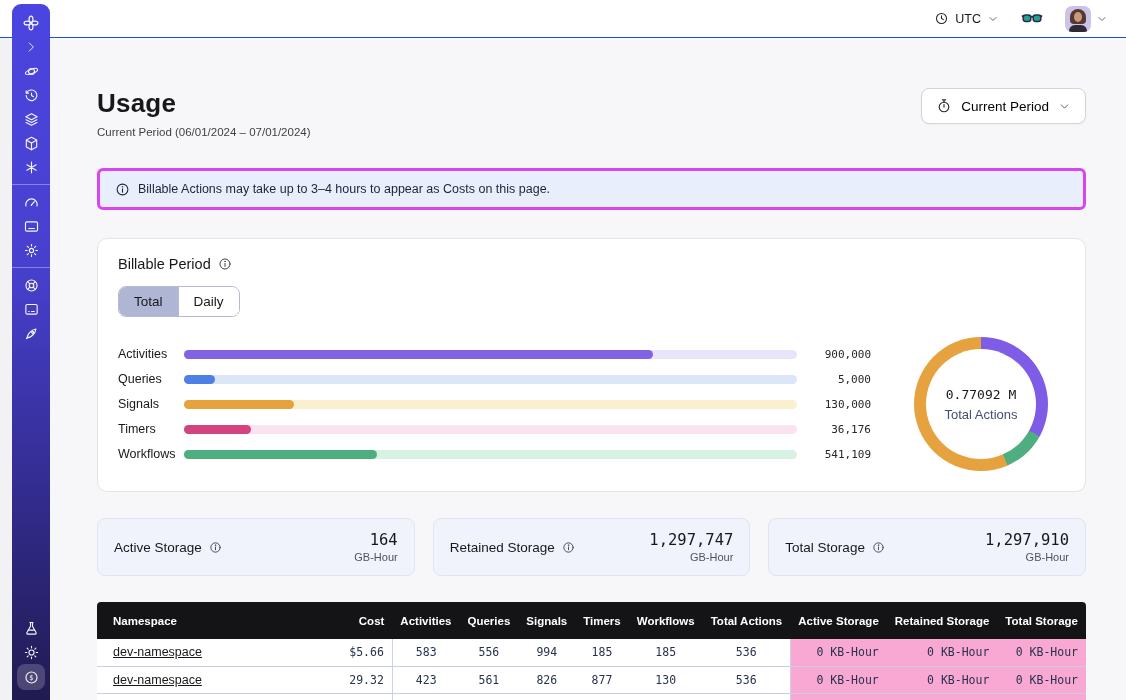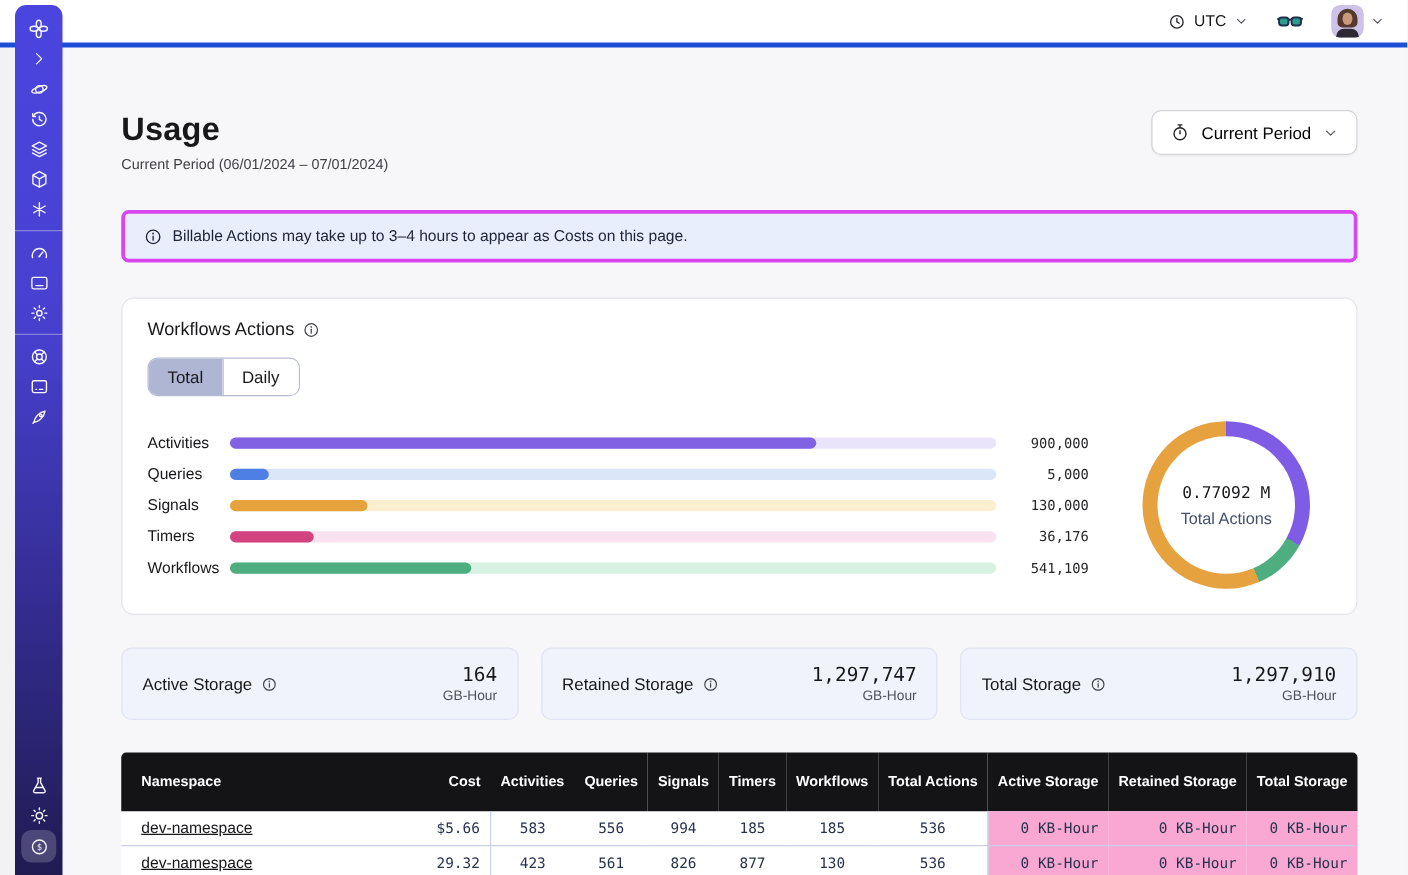--- a/index.html
+++ b/index.html
@@ -2,21 +2,21 @@
 <html><head>
 <meta charset="utf-8">
 <style>
   * { margin:0; padding:0; box-sizing:border-box; }
   html,body { width:1126px; height:700px; overflow:hidden; }
   body { font-family:"Liberation Sans", sans-serif; background:#F2F2F5; color:#18181B; position:relative; }
   .mono { font-family:"DejaVu Sans Mono", monospace; }
 
   
   .topbar { position:absolute; top:0; left:0; right:0; height:38px; background:#fff;
-            border-bottom:4px solid #1d4ed8; display:flex; align-items:center;
+            border-bottom:1px solid #1d4ed8; display:flex; align-items:center;
             justify-content:flex-end; gap:22px; padding:0 18px 0 64px; z-index:5; }
   .tz { display:flex; align-items:center; gap:6px; font-size:12.5px; font-weight:500; cursor:pointer; }
   .avatar-wrap { display:flex; align-items:center; gap:5px; cursor:pointer; }
   .avatar { width:26px; height:26px; border-radius:7px; background:#CDC3E9; position:relative; overflow:hidden; }
   .avatar .hair { position:absolute; top:3px; left:5px; width:16px; height:15px; border-radius:8px 8px 4px 4px; background:#54392e; }
   .avatar .face { position:absolute; top:6px; left:9px; width:8px; height:10px; border-radius:50%; background:#C89A7B; }
   .avatar .torso { position:absolute; bottom:-2px; left:4px; width:18px; height:9px; border-radius:6px 6px 0 0; background:#2E2A33; }
 
   
   .rail { position:absolute; left:12px; top:4px; width:38px; height:696px; z-index:6;
@@ -75,21 +75,21 @@
   
   .stor-row { display:flex; gap:18px; margin-top:26px; }
   .stor-card { flex:1 1 0; background:#F0F3FB; border:1px solid #DEE4F2; border-radius:8px;
                padding:9px 16px; display:flex; align-items:center; justify-content:space-between; height:58px; }
   .stor-label { font-size:13.5px; display:flex; align-items:center; gap:7px; }
   .stor-num { font-size:15.5px; text-align:right; }
   .stor-unit { font-size:11px; color:#52525B; text-align:right; margin-top:2px; }
 
   
   .tbl { margin-top:26px; width:100%; border-collapse:collapse; background:#fff; }
-  .tbl thead th { background:#141416; color:#fff; font-size:11.5px; font-weight:600; height:47px;
+  .tbl thead th { background:#141416; color:#fff; font-size:11.5px; font-weight:600; height:37px;
                   padding:0 8px; white-space:nowrap; }
   .tbl thead th:first-child { border-radius:4px 0 0 0; text-align:left; padding-left:16px; }
   .tbl thead th:last-child { border-radius:0 4px 0 0; }
   .tbl td { height:27px; padding:0 8px; border-bottom:1px solid #C6CFE6; font-size:11.5px; white-space:nowrap; }
   .al { text-align:left; } .ar { text-align:right; } .ac { text-align:center; }
   .sep { border-left:1px solid #CBD3E8; }
   .store-bg { background:#f9a8d4; }
   td.num, td.cost, td.store { font-family:"DejaVu Sans Mono", monospace; color:#27334D; }
   .ns-link { color:#18181B; text-decoration:underline; cursor:pointer; font-size:12.5px; }
 
@@ -267,21 +267,21 @@
           <circle cx="12" cy="12" r="8.6"></circle>
           <path d="M12 11v5.2"></path>
           <circle cx="12" cy="7.6" r="0.4" fill="#1C2438"></circle>
         </svg>
     </span>
     <span>Billable Actions may take up to 3–4 hours to appear as Costs on this page.</span>
   </div>
 
   <div class="card">
     <div class="card-title">
-      <span>Workflows Actions</span>
+      <span>Billable Period</span>
       <span class="iicon">
         <svg width="14" height="14" viewBox="0 0 24 24" fill="none" stroke="#3F3F46" stroke-width="1.7" stroke-linecap="round">
             <circle cx="12" cy="12" r="8.6"></circle>
             <path d="M12 11v5.2"></path>
             <circle cx="12" cy="7.6" r="0.4" fill="#3F3F46"></circle>
           </svg>
       </span>
     </div>
 
     <div class="tabs">

